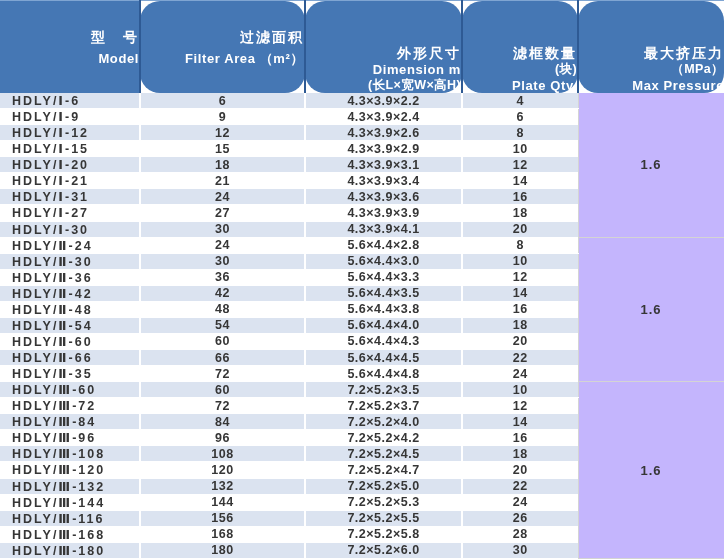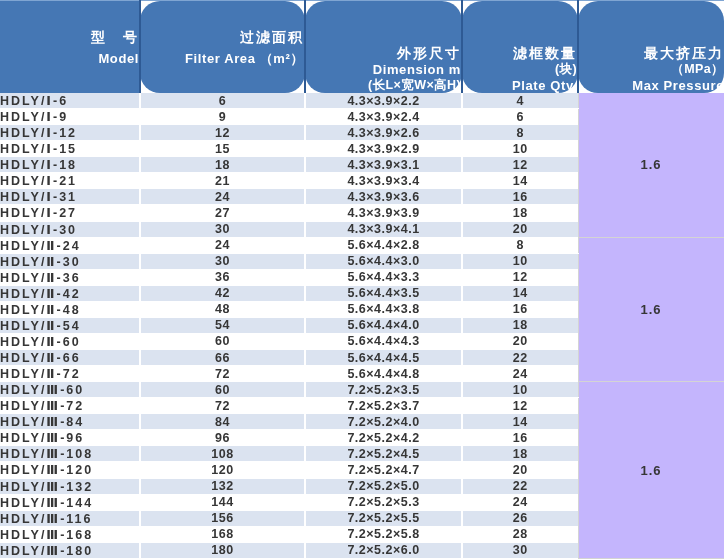--- a/index.html
+++ b/index.html
@@ -56,20 +56,21 @@
     text-align:center;
     vertical-align:middle;
     letter-spacing:0.5px;
     border-bottom:1px solid #fff;
     background:var(--row-white);
     white-space:nowrap;
     overflow:hidden;
   }
   tbody td.model{
     text-align:left;
+    padding-left:12px;
     letter-spacing:2px;
   }
   tbody td.model,tbody td.area,tbody td.dim{border-right:2px solid #fff;}
   tbody tr:nth-child(odd) td.model,
   tbody tr:nth-child(odd) td.area,
   tbody tr:nth-child(odd) td.dim,
   tbody tr:nth-child(odd) td.qty{background:var(--stripe);}
   tbody td.pressure{
     background:#c4b5fd;
     border-left:1px solid var(--gray-border);
@@ -148,21 +149,21 @@
         <td class="dim">4.3×3.9×2.6</td>
         <td class="qty">8</td>
       </tr>
       <tr>
         <td class="model">HDLY/Ⅰ-15</td>
         <td class="area">15</td>
         <td class="dim">4.3×3.9×2.9</td>
         <td class="qty">10</td>
       </tr>
       <tr>
-        <td class="model">HDLY/Ⅰ-18</td>
+        <td class="model">HDLY/Ⅰ-20</td>
         <td class="area">18</td>
         <td class="dim">4.3×3.9×3.1</td>
         <td class="qty">12</td>
       </tr>
       <tr>
         <td class="model">HDLY/Ⅰ-21</td>
         <td class="area">21</td>
         <td class="dim">4.3×3.9×3.4</td>
         <td class="qty">14</td>
       </tr>
@@ -227,21 +228,21 @@
         <td class="dim">5.6×4.4×4.3</td>
         <td class="qty">20</td>
       </tr>
       <tr>
         <td class="model">HDLY/Ⅱ-66</td>
         <td class="area">66</td>
         <td class="dim">5.6×4.4×4.5</td>
         <td class="qty">22</td>
       </tr>
       <tr>
-        <td class="model">HDLY/Ⅱ-72</td>
+        <td class="model">HDLY/Ⅱ-35</td>
         <td class="area">72</td>
         <td class="dim">5.6×4.4×4.8</td>
         <td class="qty">24</td>
       </tr>
       <tr>
         <td class="model">HDLY/Ⅲ-60</td>
         <td class="area">60</td>
         <td class="dim">7.2×5.2×3.5</td>
         <td class="qty">10</td>
         <td class="pressure last" rowspan="11">1.6</td>

